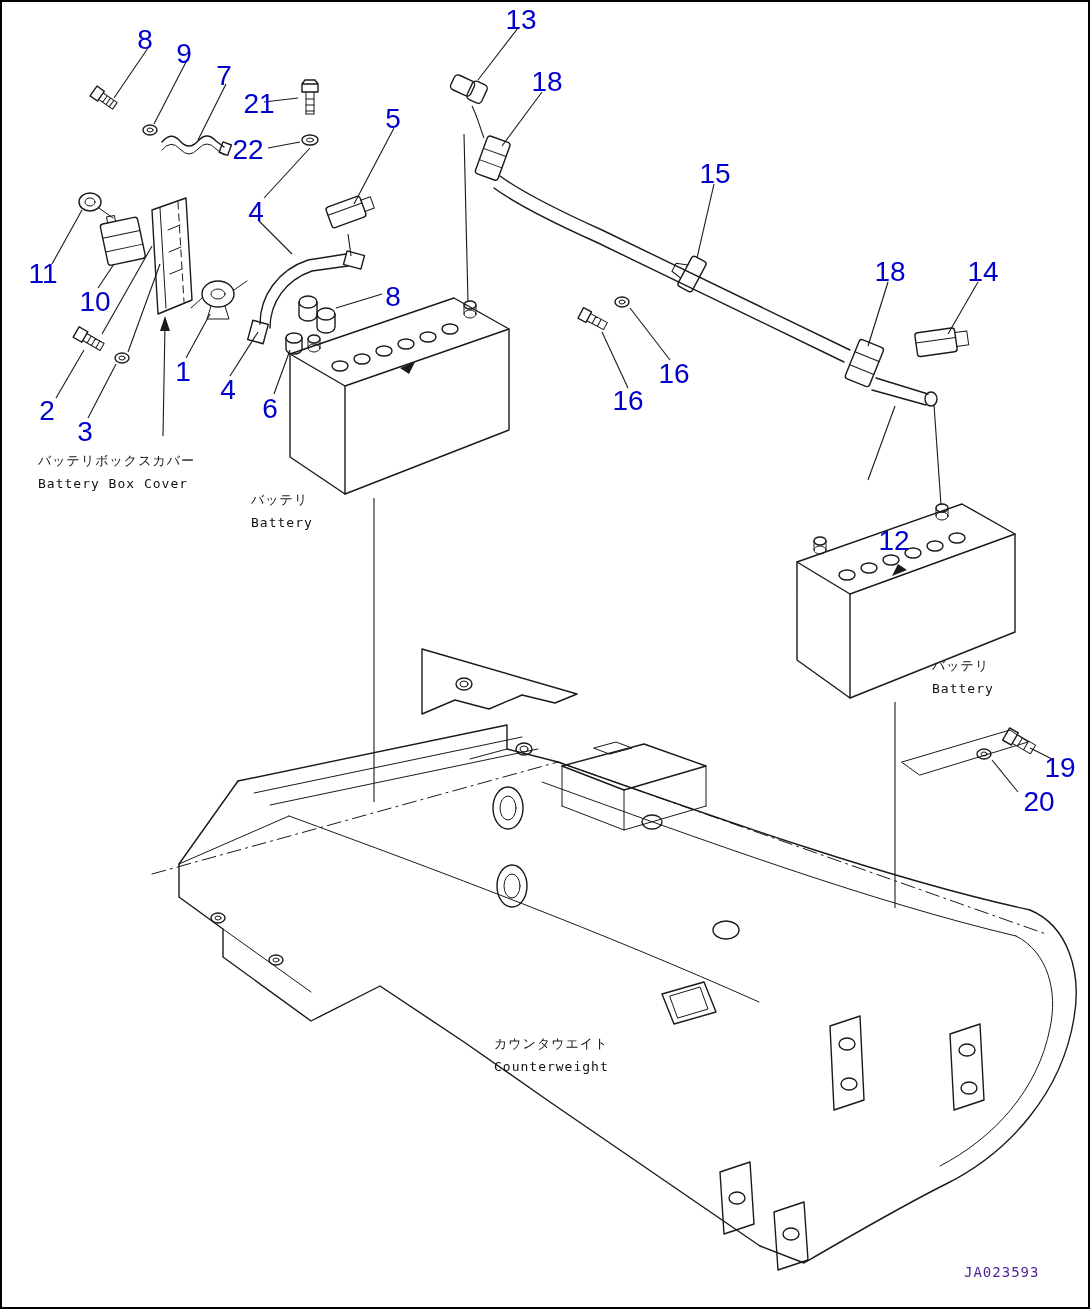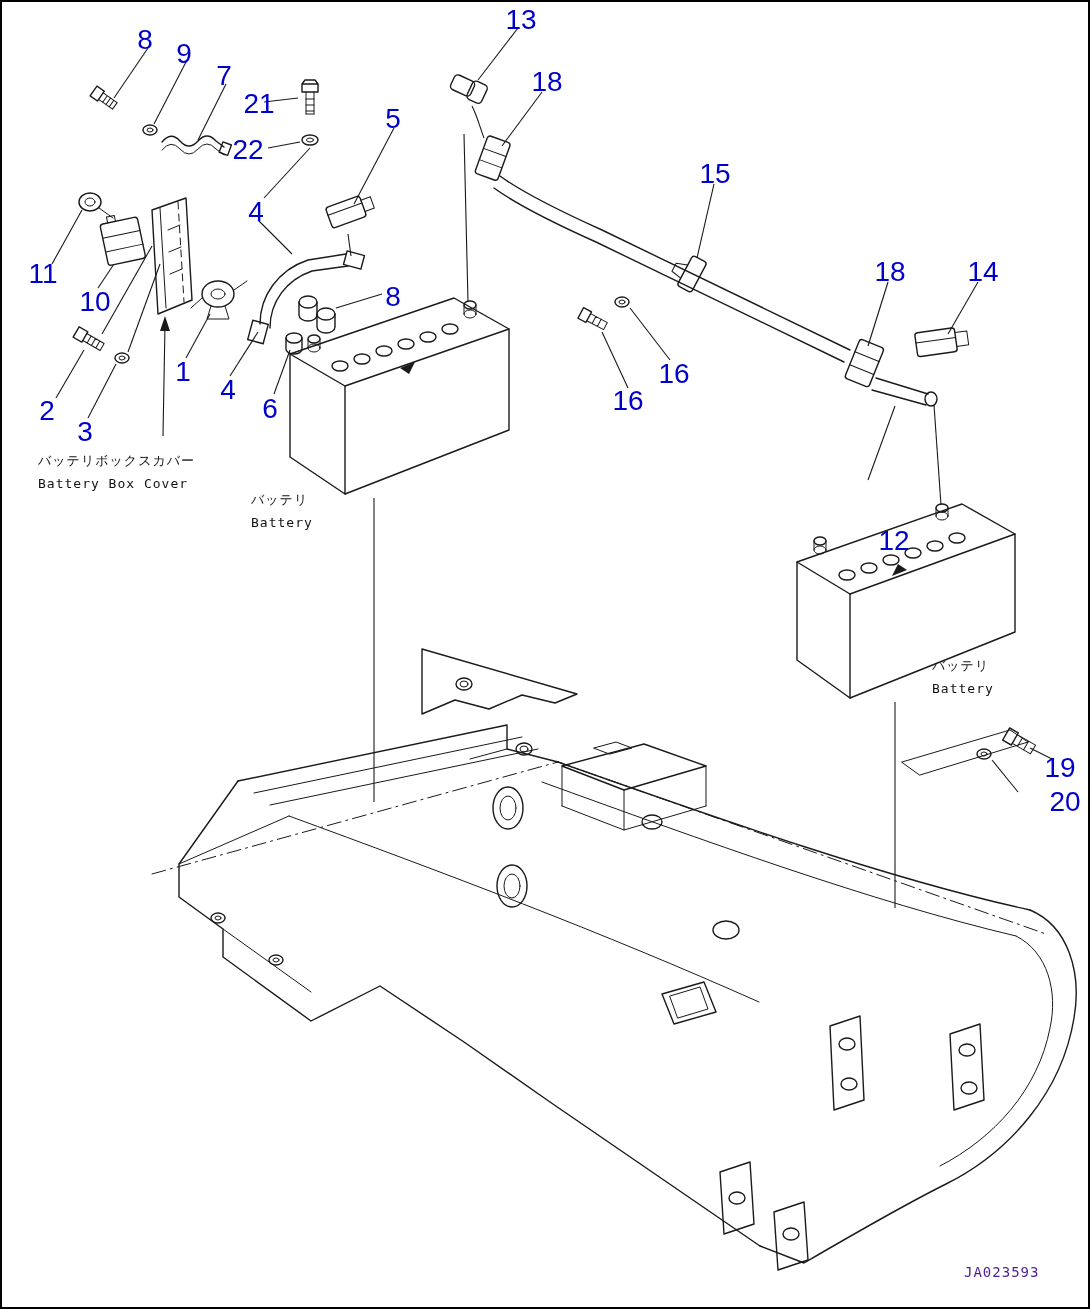--- a/index.html
+++ b/index.html
@@ -325,26 +325,30 @@
     <div class="callout" style="left: 391px; top: 281px;">8</div>
     <div class="callout" style="left: 181px; top: 356px;">1</div>
     <div class="callout" style="left: 226px; top: 374px;">4</div>
     <div class="callout" style="left: 45px; top: 395px;">2</div>
     <div class="callout" style="left: 268px; top: 393px;">6</div>
     <div class="callout" style="left: 83px; top: 416px;">3</div>
     <div class="callout" style="left: 672px; top: 358px;">16</div>
     <div class="callout" style="left: 626px; top: 385px;">16</div>
     <div class="callout" style="left: 892px; top: 481px; margin-top: 44px;">12</div>
     <div class="callout" style="left: 1058px; top: 752px;">19</div>
-    <div class="callout" style="left: 1063px; top: 786px;">20</div>
+    <div class="callout" style="left: 1037px; top: 786px;">20</div>
     <div class="part-label" style="left: 36px; top: 447px;">
       <div>バッテリボックスカバー</div>
       <div>Battery Box Cover</div>
     </div>
     <div class="part-label" style="left: 249px; top: 486px;">
       <div>バッテリ</div>
       <div>Battery</div>
     </div>
     <div class="part-label" style="left: 930px; top: 652px;">
       <div>バッテリ</div>
       <div>Battery</div>
     </div>
+    <div class="part-label" style="left: 492px; top: 1030px;">
+      <div>カウンタウエイト</div>
+      <div>Counterweight</div>
+    </div>
   </div>
 
 </body></html>

